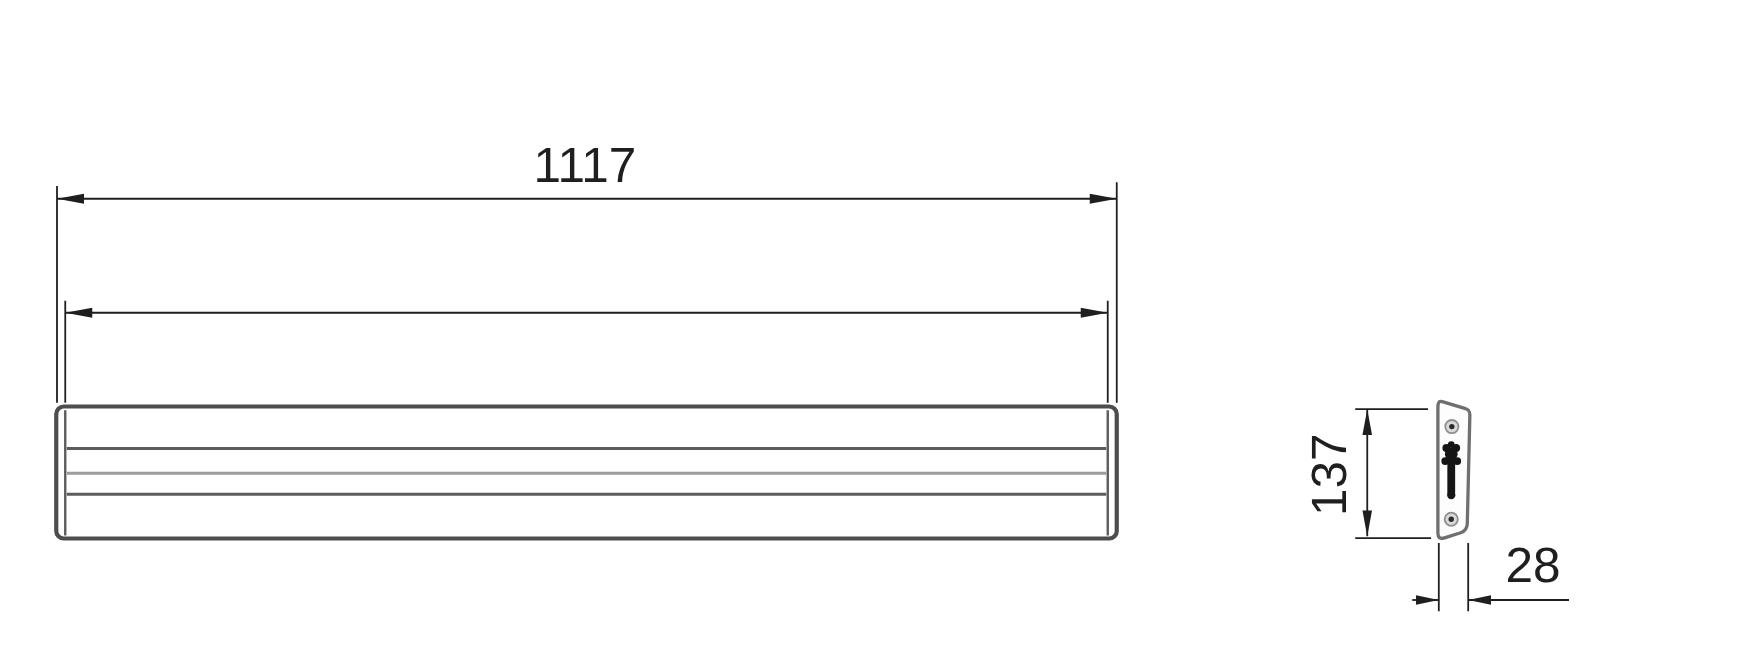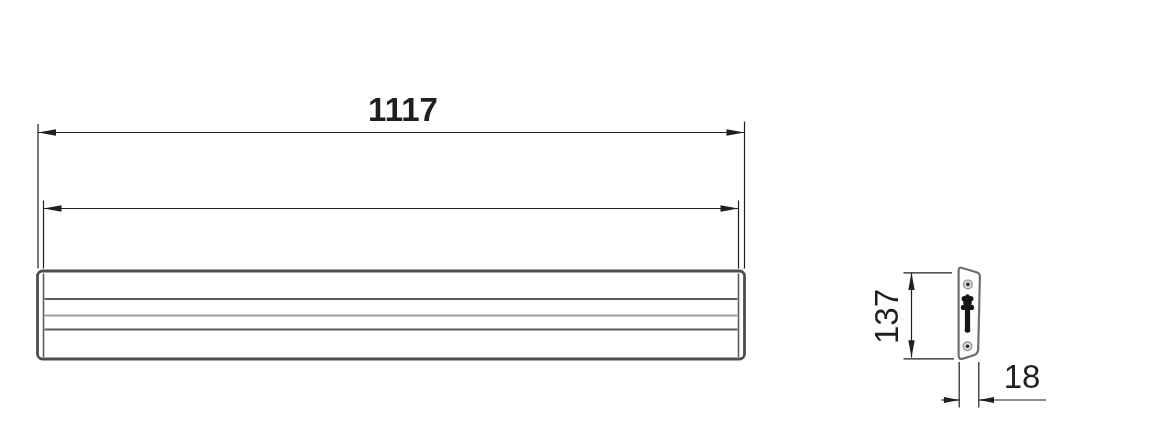--- a/index.html
+++ b/index.html
@@ -111,19 +111,19 @@
     <g stroke="#1f1f1f" stroke-width="1.2" fill="#1f1f1f">
       <line x1="959.2" y1="362" x2="959.2" y2="407.5" fill="none"></line>
       <line x1="978.8" y1="362" x2="978.8" y2="407.5" fill="none"></line>
       <line x1="941.5" y1="400" x2="959.2" y2="400" fill="none"></line>
       <line x1="978.8" y1="400" x2="1046" y2="400" fill="none"></line>
       <polygon points="959.2,400 944,396.9 944,403.1" stroke="none"></polygon>
       <polygon points="978.8,400 994,396.9 994,403.1" stroke="none"></polygon>
     </g>
   </svg>
 
-  <div class="dim-label" style="left:333px; top:93px; width:140px;font-weight:bold;">1117</div>
+  <div class="dim-label" style="left:320px; top:93px; width:140px;">1117</div>
 
 
   <div class="dim-label rot" style="left:846px; top:300px; width:80px; height:33px;">137</div>
 
-  <div class="dim-label" style="left:987px; top:360px; width:70px;">18</div>
+  <div class="dim-label" style="left:987px; top:360px; width:70px;">28</div>
 </div>
 
 </body></html>

